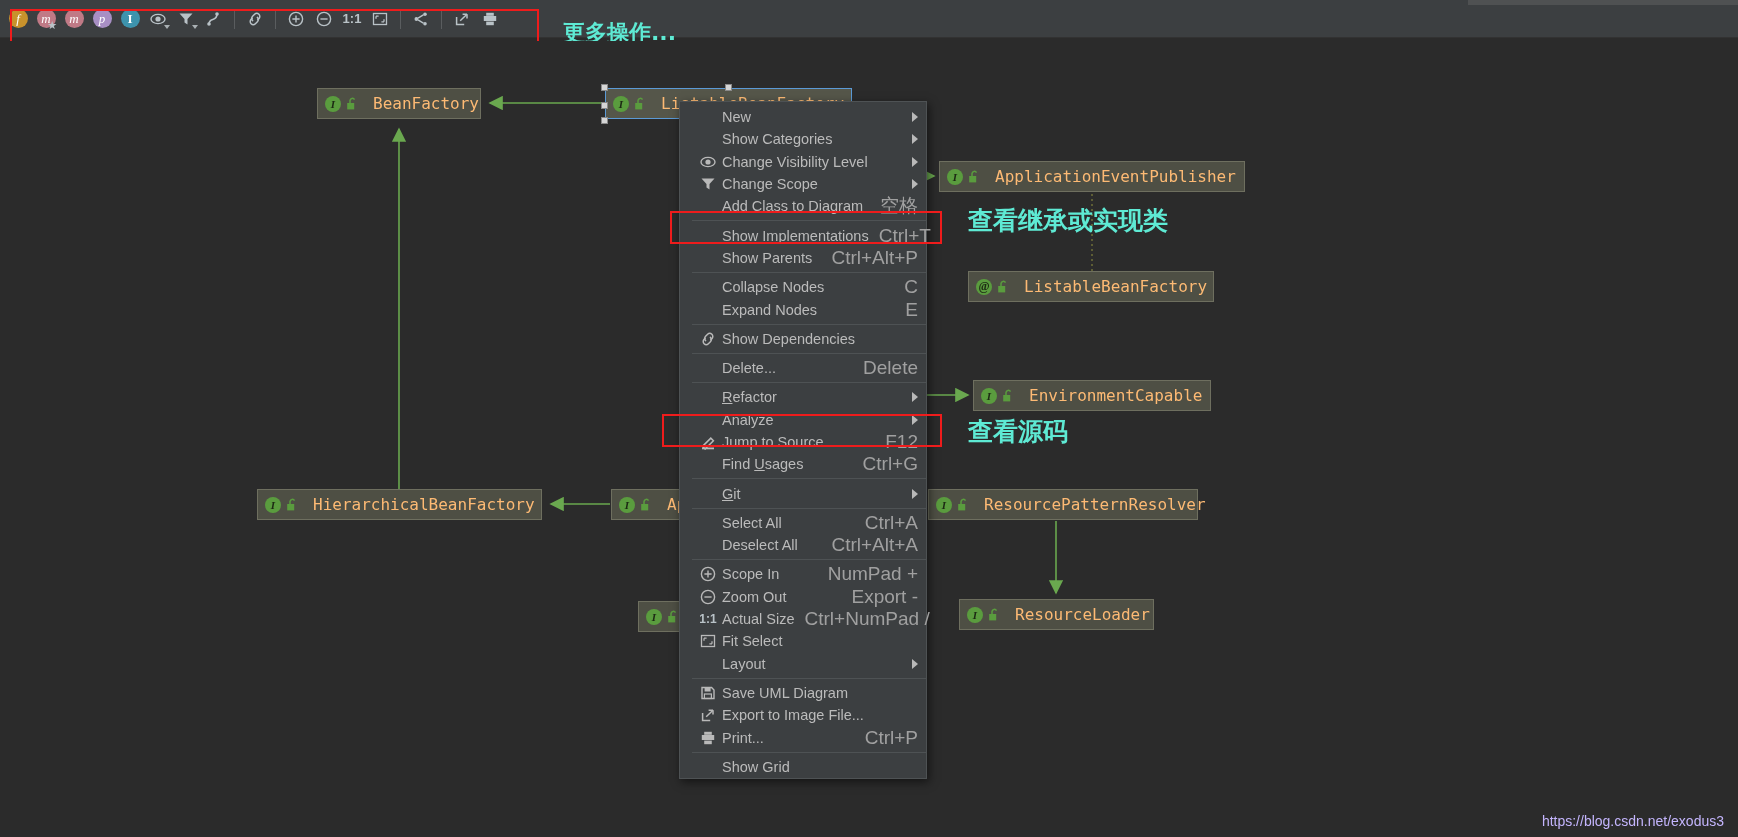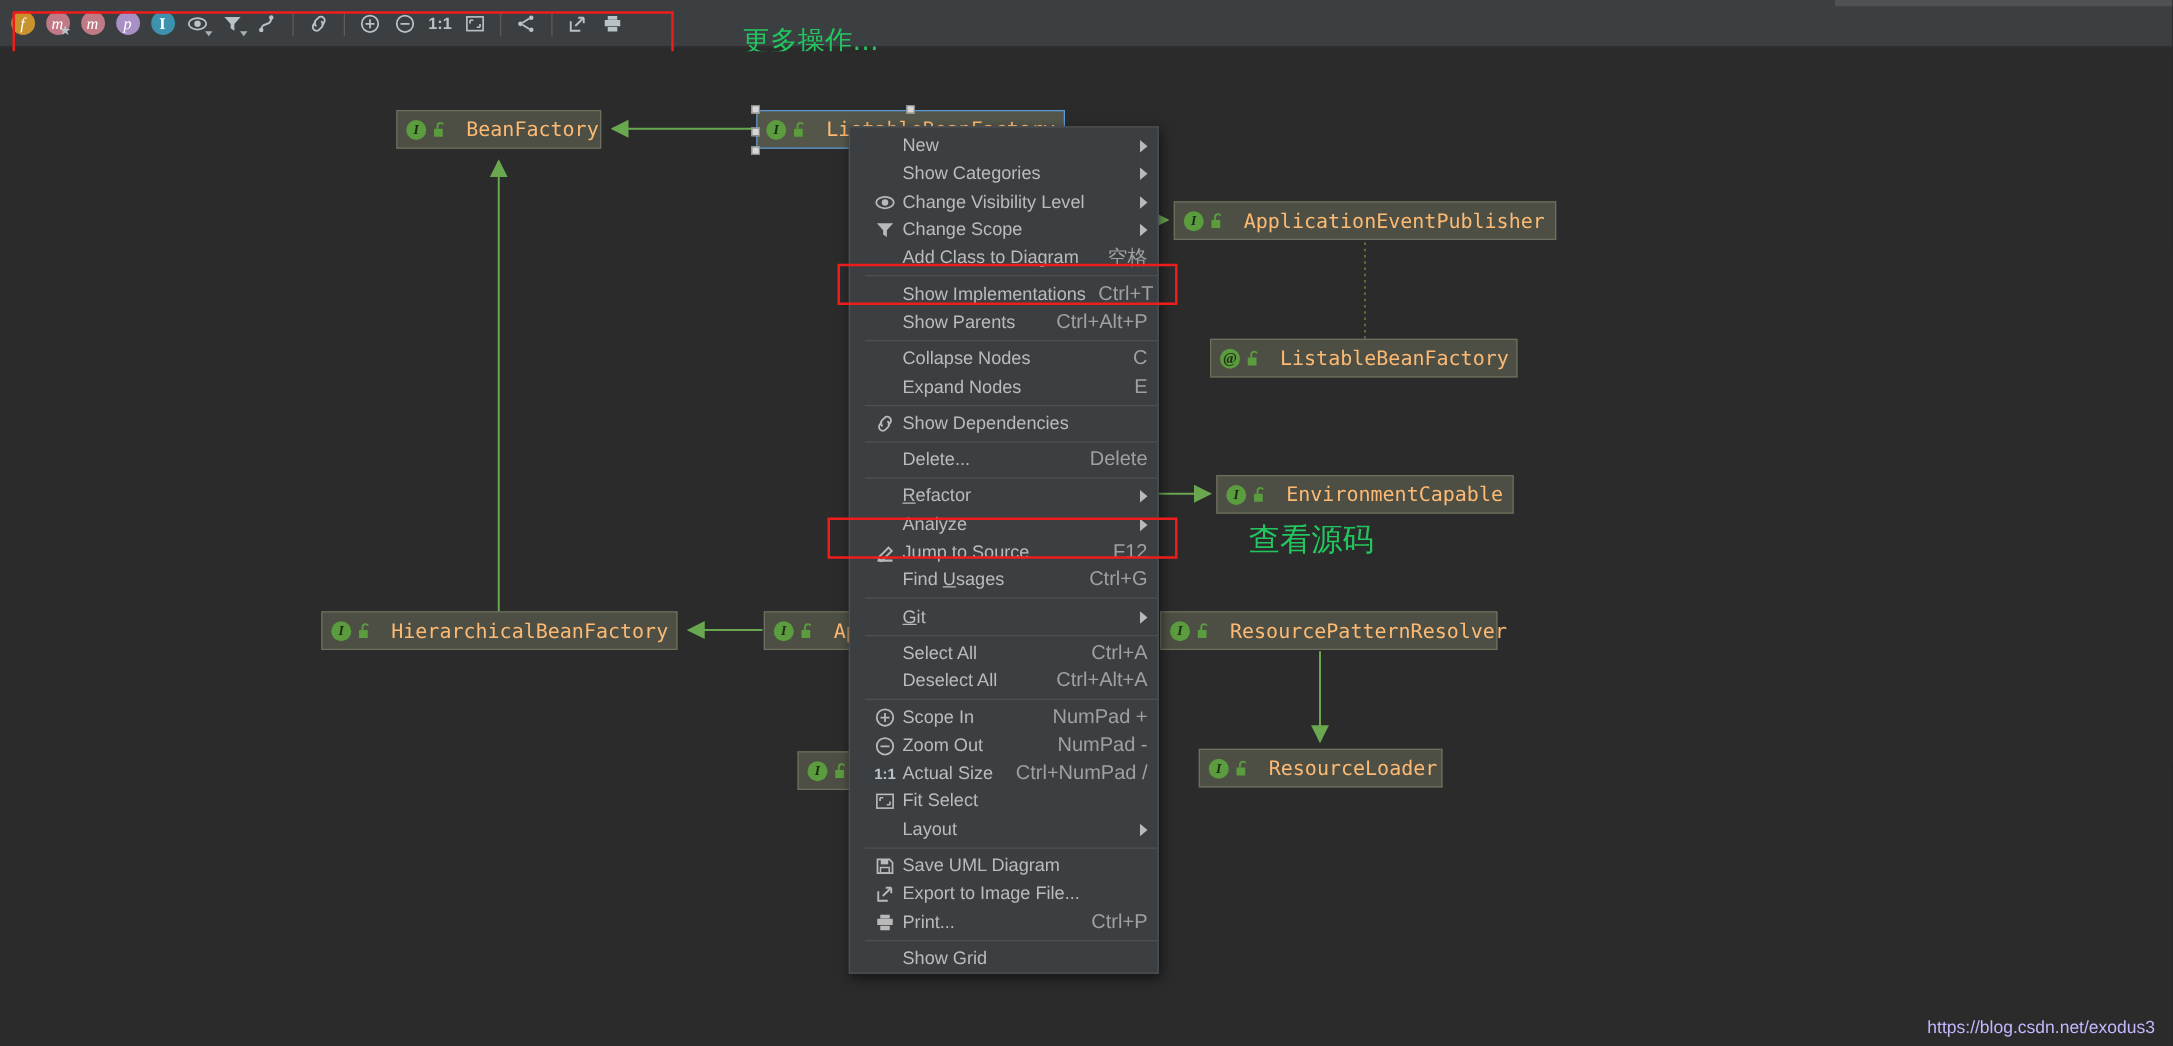--- a/index.html
+++ b/index.html
@@ -75,24 +75,23 @@
   
   #toolbar-redbox {
     position: absolute;
     left: 10px; top: 9px;
     width: 529px; height: 40px;
     border: 2px solid #ef1c1c;
     pointer-events: none;
   }
   .ann-red {
     position: absolute;
-    color: #22c55e;
+    color: #5eead4;
     font-family: "DejaVu Sans", sans-serif;
-    font-weight: normal;
-    margin-left: 31px;
+    font-weight: bold;
   }
   #ann-more { left: 563px; top: 18px; font-size: 22px; }
   #ann-impl { left: 968px; top: 204px; font-size: 25px; }
   #ann-src  { left: 968px; top: 415px; font-size: 25px; }
 
   
   #canvas {
     position: absolute; left: 0; top: 41px;
     width: 1738px; height: 796px;
     background: #2b2b2b;
@@ -160,21 +159,21 @@
     color: #bbbbbb;
   }
   .mi .mi-ico {
     width: 20px; height: 16px;
     display: flex; align-items: center; justify-content: center;
     flex: 0 0 auto;
     margin-right: 4px;
   }
   .mi .mi-lbl { flex: 1 1 auto; white-space: nowrap; }
   .mi .mi-key {
-    color: #a0a0a0; font-size: 16px; margin-left: 10px;
+    color: #a0a0a0; font-size: 19px; margin-left: 10px;
     white-space: nowrap;
   }
   .mi .arrow {
     width: 0; height: 0; margin-left: 10px;
     border-top: 5px solid transparent;
     border-bottom: 5px solid transparent;
     border-left: 6px solid #b9b9b9;
     flex: 0 0 auto;
   }
   .msep {
@@ -564,21 +563,21 @@
         <span class="mi-key">NumPad +</span>
       </div>
       <div class="mi">
         <span class="mi-ico">
           <svg class="gsvg" width="16" height="16" viewBox="0 0 16 16">
             <circle cx="8" cy="8" r="6.6" fill="none" stroke="#b9b9b9" stroke-width="1.4"></circle>
                 <path d="M4.4 8 h7.2" stroke="#b9b9b9" stroke-width="1.4"></path>
           </svg>
         </span>
         <span class="mi-lbl">Zoom Out</span>
-        <span class="mi-key">NumPad -</span>
+        <span class="mi-key">Export -</span>
       </div>
       <div class="mi">
         <span class="mi-ico">
           <span class="ratio-lbl" style="font-size:12px">1:1</span>
         </span>
         <span class="mi-lbl">Actual Size</span>
         <span class="mi-key">Ctrl+NumPad /</span>
       </div>
       <div class="mi">
         <span class="mi-ico">
@@ -628,16 +627,17 @@
       </div>
       <div class="msep"></div>
       <div class="mi">
         <span class="mi-ico"></span>
         <span class="mi-lbl">Show Grid</span>
       </div>
     </div>
 
   <div class="mi-redbox" id="rb-impl"></div>
   <div class="mi-redbox" id="rb-jump"></div>
+  <div class="ann-red" id="ann-impl">查看继承或实现类</div>
   <div class="ann-red" id="ann-src">查看源码</div>
 
   <div id="watermark">https://blog.csdn.net/exodus3</div>
 </div>
 
 </body></html>

